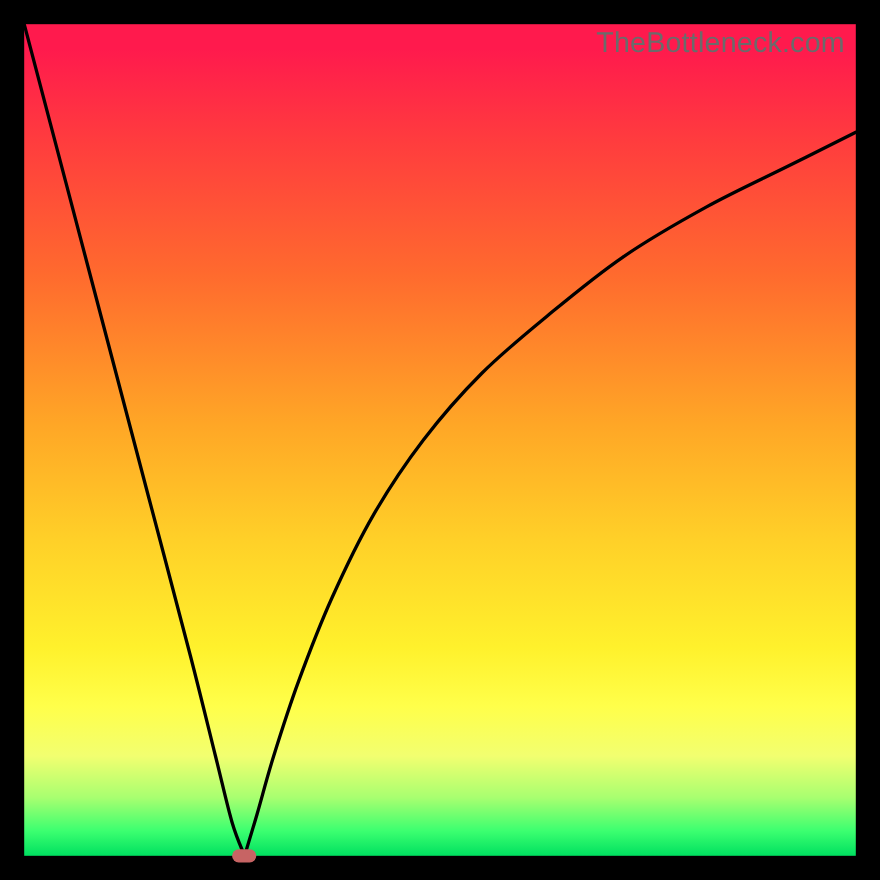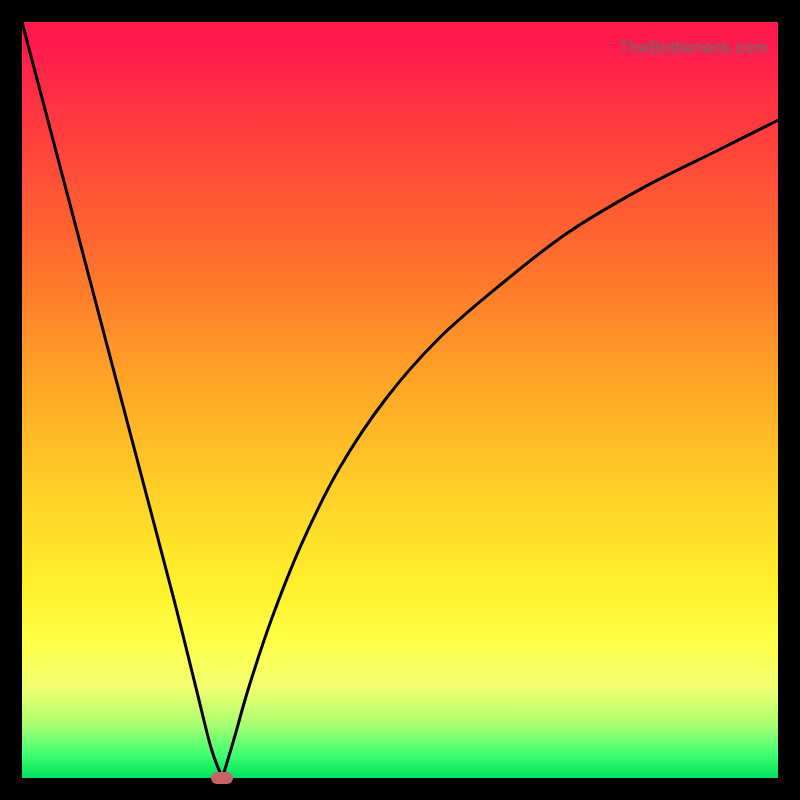--- a/index.html
+++ b/index.html
@@ -36,24 +36,24 @@
       #fff12c 75%,
       #ffff4a 82%,
       #f2ff70 88%,
       #a8ff70 93%,
       #3cff70 97%,
       #00e060 100%
     );
   }
   .watermark {
     position: absolute;
-    top: 16px;
+    top: 1px;
     right: 10px;
     color: #6b6b6b;
-    font-size: 17px;
+    font-size: 26px;
     font-weight: 500;
     letter-spacing: 0.2px;
     user-select: none;
   }
   svg.curve {
     position: absolute;
     left: 0;
     top: 0;
     width: 756px;
     height: 756px;

